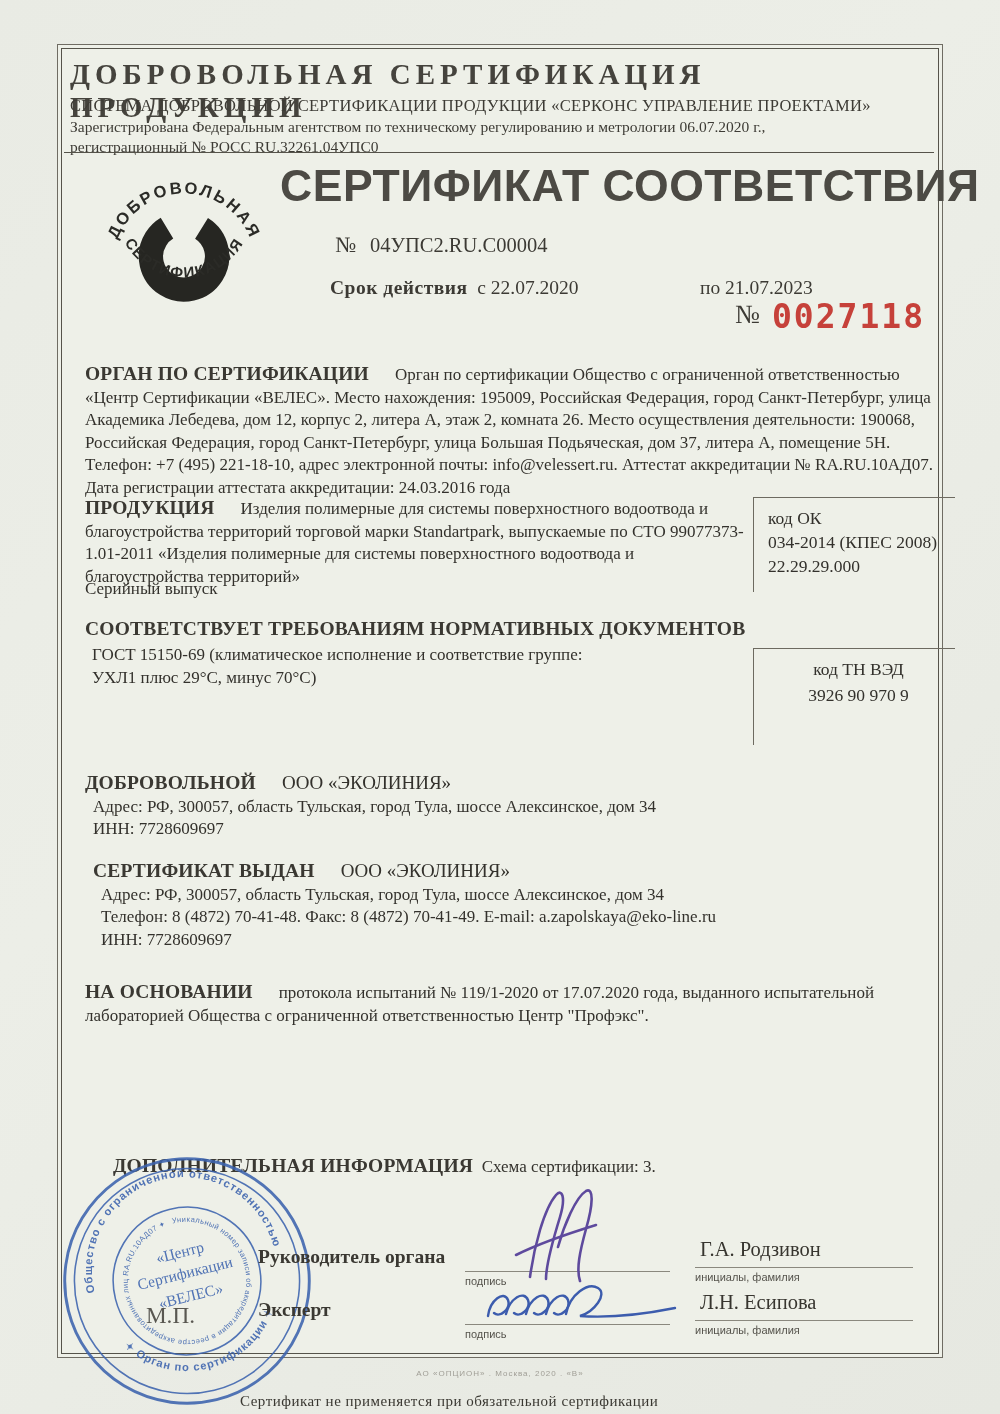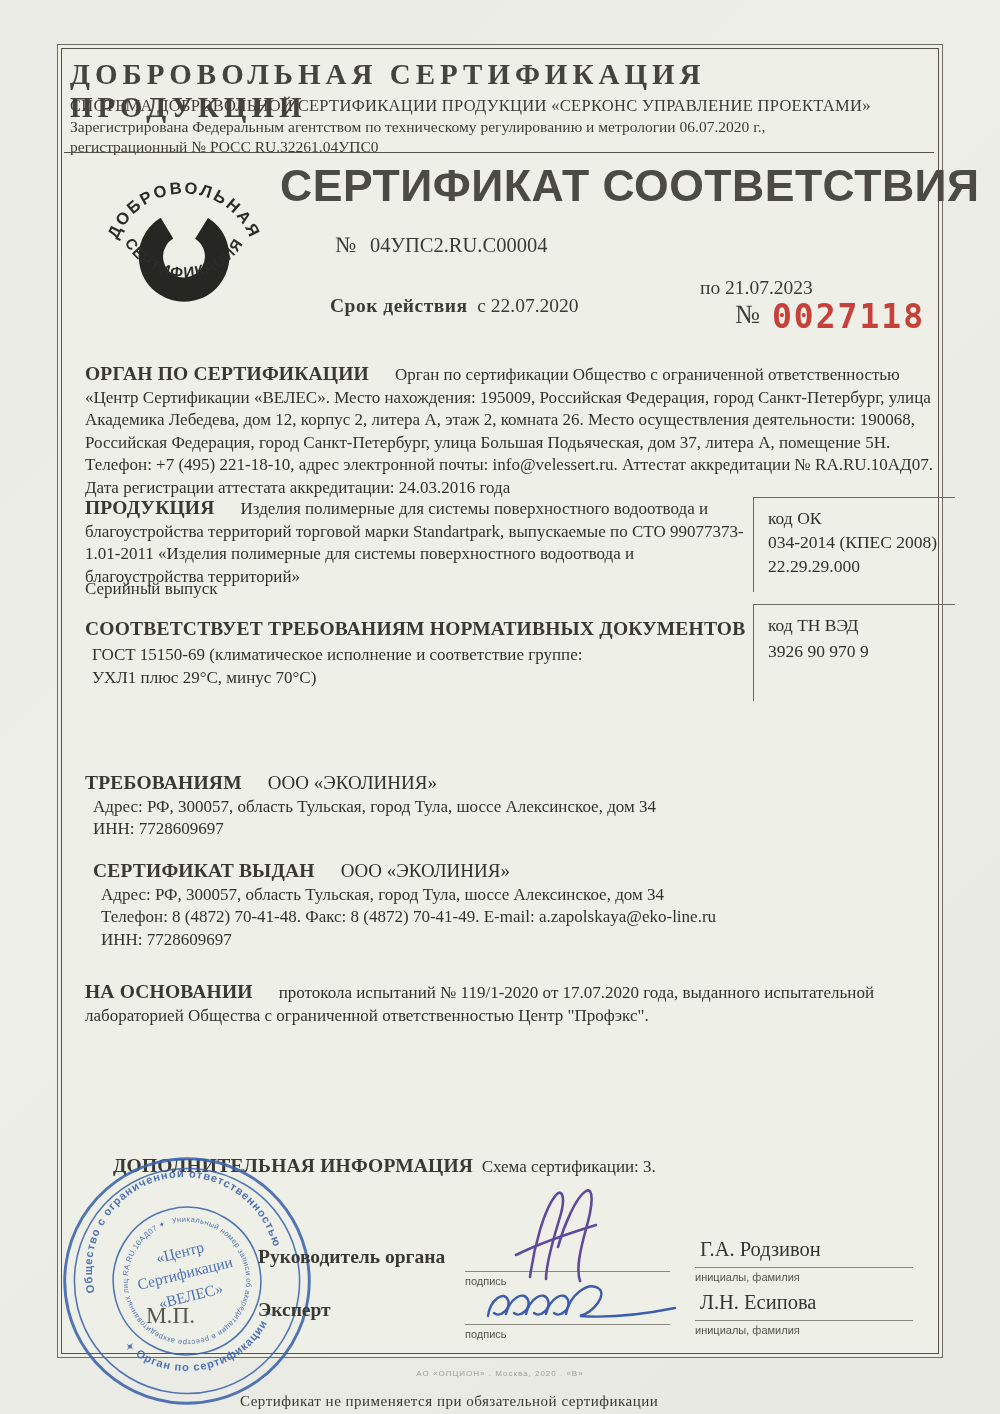--- a/index.html
+++ b/index.html
@@ -26,38 +26,38 @@
   .hdr-l3{left:70px;top:118px;width:860px;font-size:15.5px;color:#3d3b35;}
   .hdr-l4{left:70px;top:138px;width:860px;font-size:15.5px;color:#3d3b35;}
   .hdr-sep{left:64px;top:152px;width:870px;border-top:1.5px solid #55534a;height:0;}
 
   
   .cert-title{left:280px;top:160px;width:660px;font-family:"Liberation Sans",sans-serif;
     font-weight:bold;font-size:45px;color:#4c4a44;letter-spacing:0.5px;white-space:nowrap;
     transform:scaleX(0.99);transform-origin:left;}
   .cert-no{left:335px;top:232px;font-size:20.5px;color:#3c3a34;}
   .cert-no .no-sign{font-size:22px;margin-right:14px;}
-  .validity{left:330px;top:277px;font-size:19.5px;color:#3c3a34;margin-top:18px;}
+  .validity{left:330px;top:277px;font-size:19.5px;color:#3c3a34;}
   .validity b{letter-spacing:0.5px;}
   .valid-to{left:700px;top:277px;font-size:19.5px;color:#3c3a34;}
   .blank-no-sign{left:735px;top:300px;font-size:26px;color:#3c3a34;}
   .blank-no{left:772px;top:297px;font-family:"DejaVu Sans Mono",monospace;
     font-size:33px;font-weight:bold;letter-spacing:2px;}
 
   
   .sec{font-size:17px;line-height:22.5px;color:#33312c;}
   .sec .lbl{font-weight:bold;font-size:19.5px;letter-spacing:0.2px;color:#3a3832;}
   .sec .lbl-gap{display:inline-block;width:26px;}
   .p-organ{left:85px;top:346px;width:852px;}
   .p-product{left:85px;top:480px;width:668px;}
   .p-serial{left:85px;top:578px;font-size:17px;}
   .codebox{border-top:1.5px solid #6d6a60;border-left:1.5px solid #6d6a60;
     padding:8px 6px 0 14px;font-size:17.5px;line-height:24px;color:#33312c;}
   .box-ok{left:753px;top:497px;width:181px;height:86px;}
-  .box-tnved{left:753px;top:604px;width:181px;height:88px;}
+  .box-tnved{left:753px;top:648px;width:181px;height:88px;text-align:center;}
   .box-tnved .val{margin-top:2px;}
   .p-comply-h{left:85px;top:618px;width:700px;}
   .p-comply{left:92px;top:644px;width:650px;}
   .p-maker{left:85px;top:772px;width:852px;}
   .p-issued{left:85px;top:860px;width:852px;margin-left:8px;}
   .p-basis{left:85px;top:958px;width:852px;margin-top:23px;}
   .p-addinfo{left:85px;top:1138px;width:852px;margin-left:28px;}
   .name-inline{font-size:19px;}
 
   
@@ -143,21 +143,21 @@
     <div>ГОСТ 15150-69 (климатическое исполнение и соответствие группе:</div>
     <div>УХЛ1 плюс 29°С, минус 70°С)</div>
   </div>
 
   <div class="abs codebox box-tnved">
     <div>код ТН ВЭД</div>
     <div class="val">3926 90 970 9</div>
   </div>
 
   <div class="abs sec p-maker">
-    <div><span class="lbl">ТРЕБОВАНИЯМ</span><span class="lbl-gap"></span><span class="name-inline">ООО «ЭКОЛИНИЯ»</span></div>
+    <div><span class="lbl">ДОБРОВОЛЬНОЙ</span><span class="lbl-gap"></span><span class="name-inline">ООО «ЭКОЛИНИЯ»</span></div>
     <div style="padding-left:8px">Адрес: РФ, 300057, область Тульская, город Тула, шоссе Алексинское, дом 34</div>
     <div style="padding-left:8px">ИНН: 7728609697</div>
   </div>
 
   <div class="abs sec p-issued">
     <div><span class="lbl">СЕРТИФИКАТ ВЫДАН</span><span class="lbl-gap"></span><span class="name-inline">ООО «ЭКОЛИНИЯ»</span></div>
     <div style="padding-left:8px">Адрес: РФ, 300057, область Тульская, город Тула, шоссе Алексинское, дом 34</div>
     <div style="padding-left:8px">Телефон: 8 (4872) 70-41-48. Факс: 8 (4872) 70-41-49. E-mail: a.zapolskaya@eko-line.ru</div>
     <div style="padding-left:8px">ИНН: 7728609697</div>
   </div>

